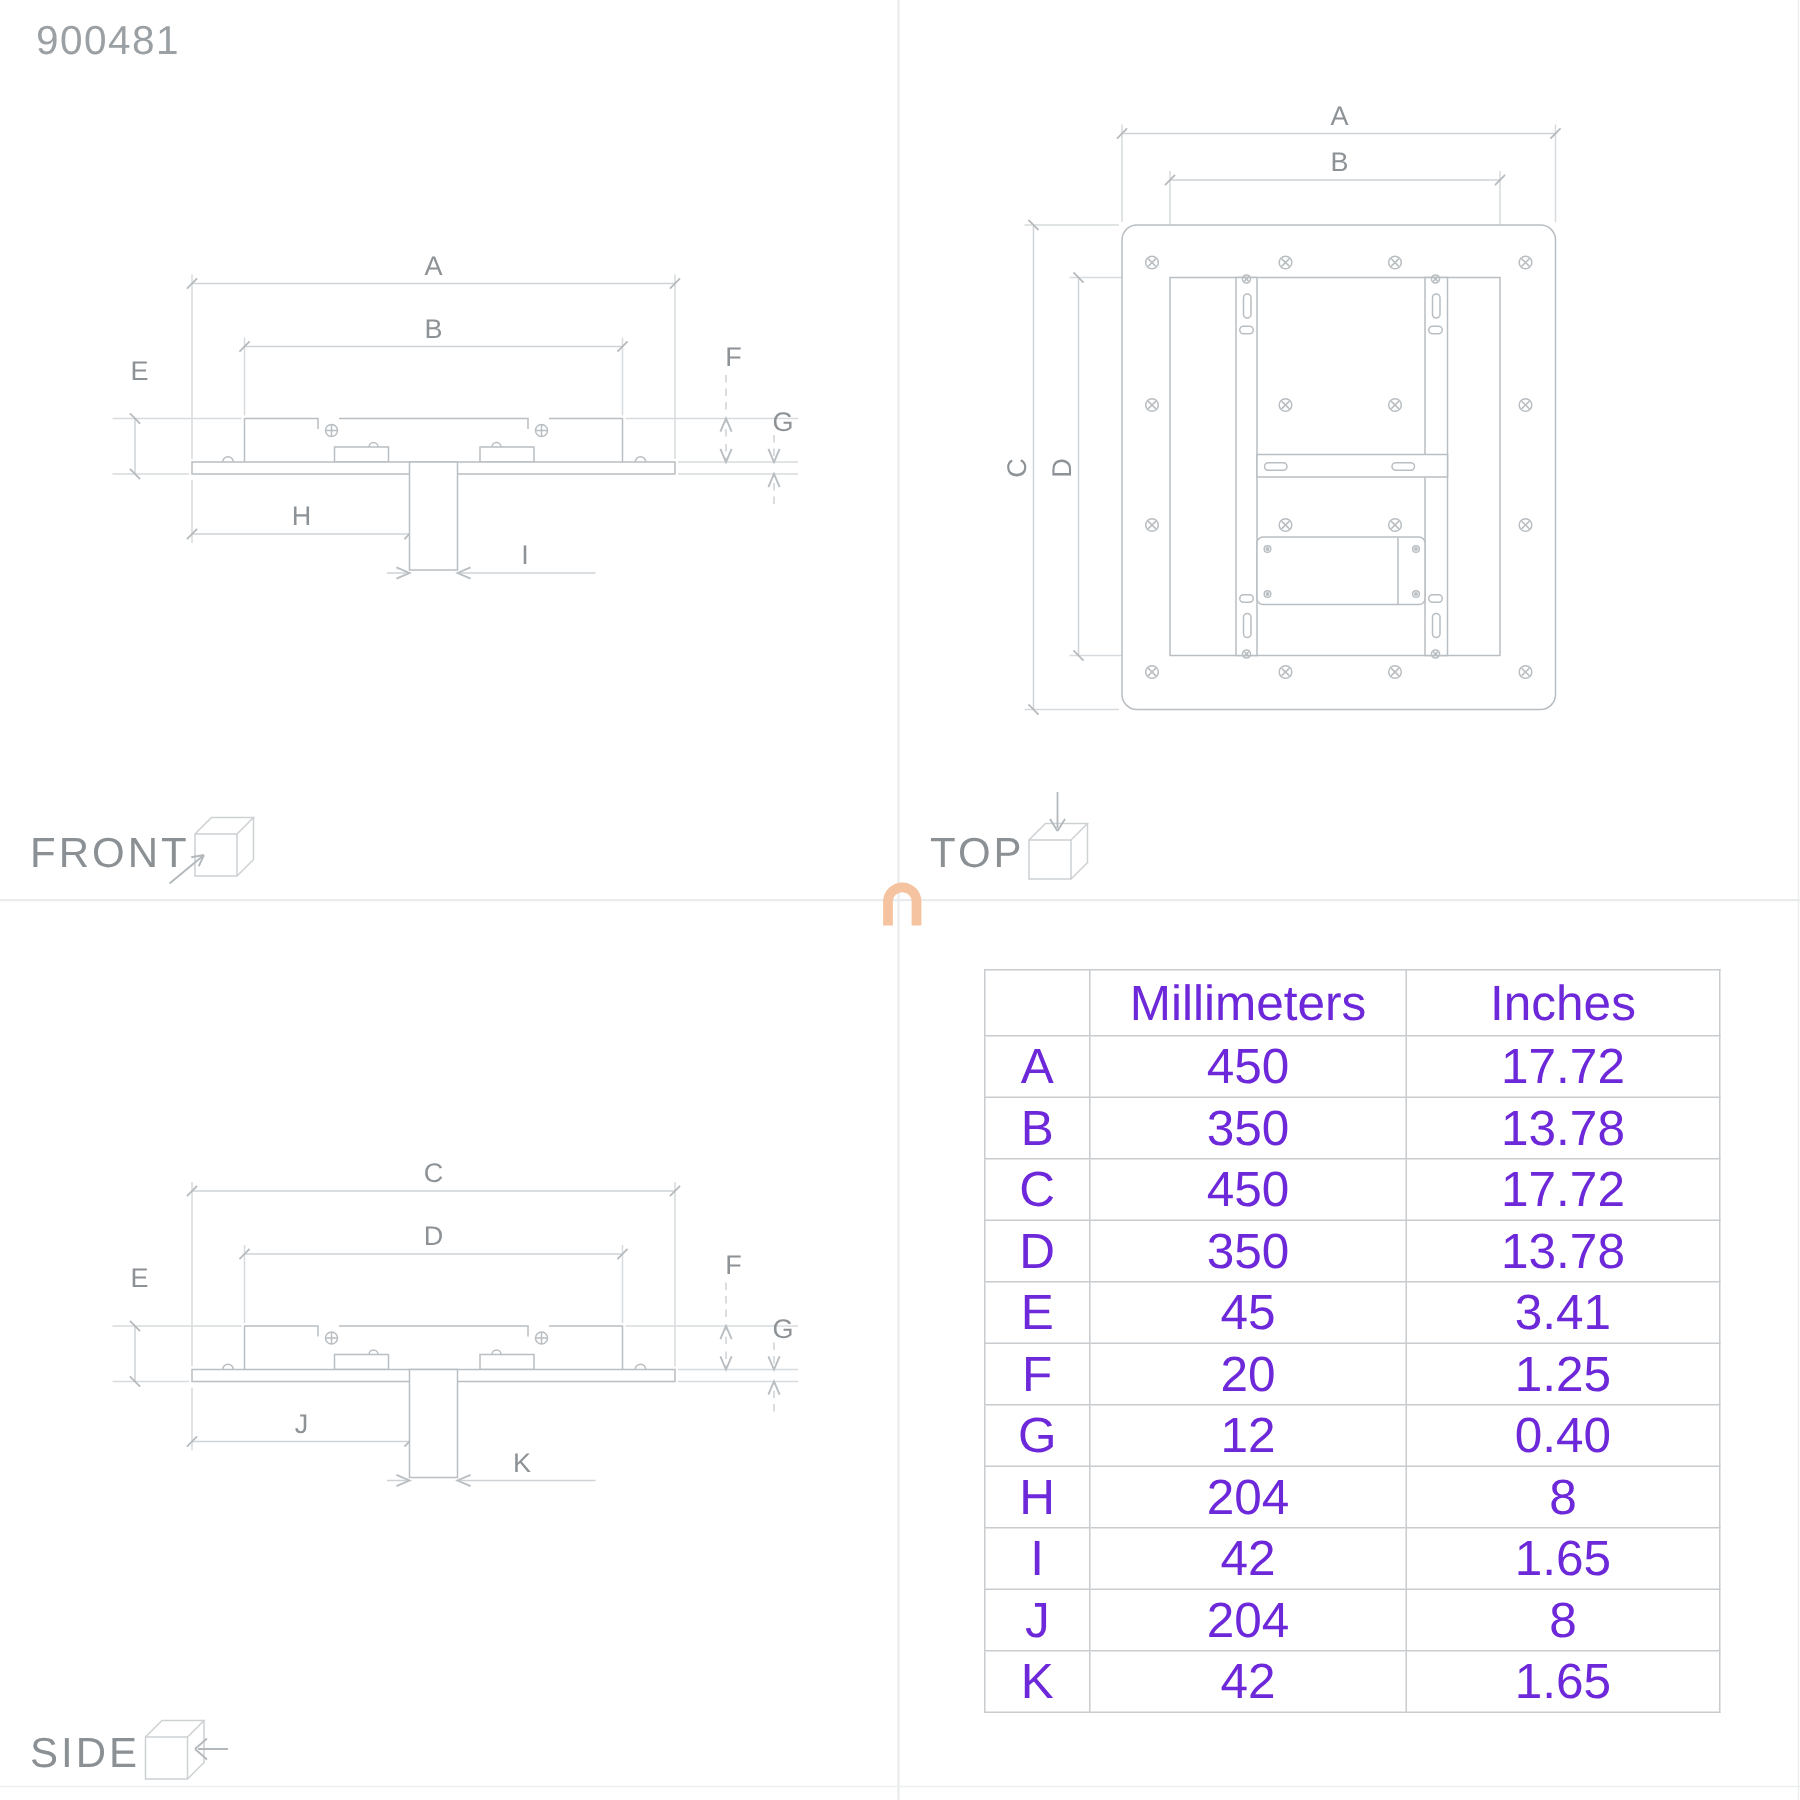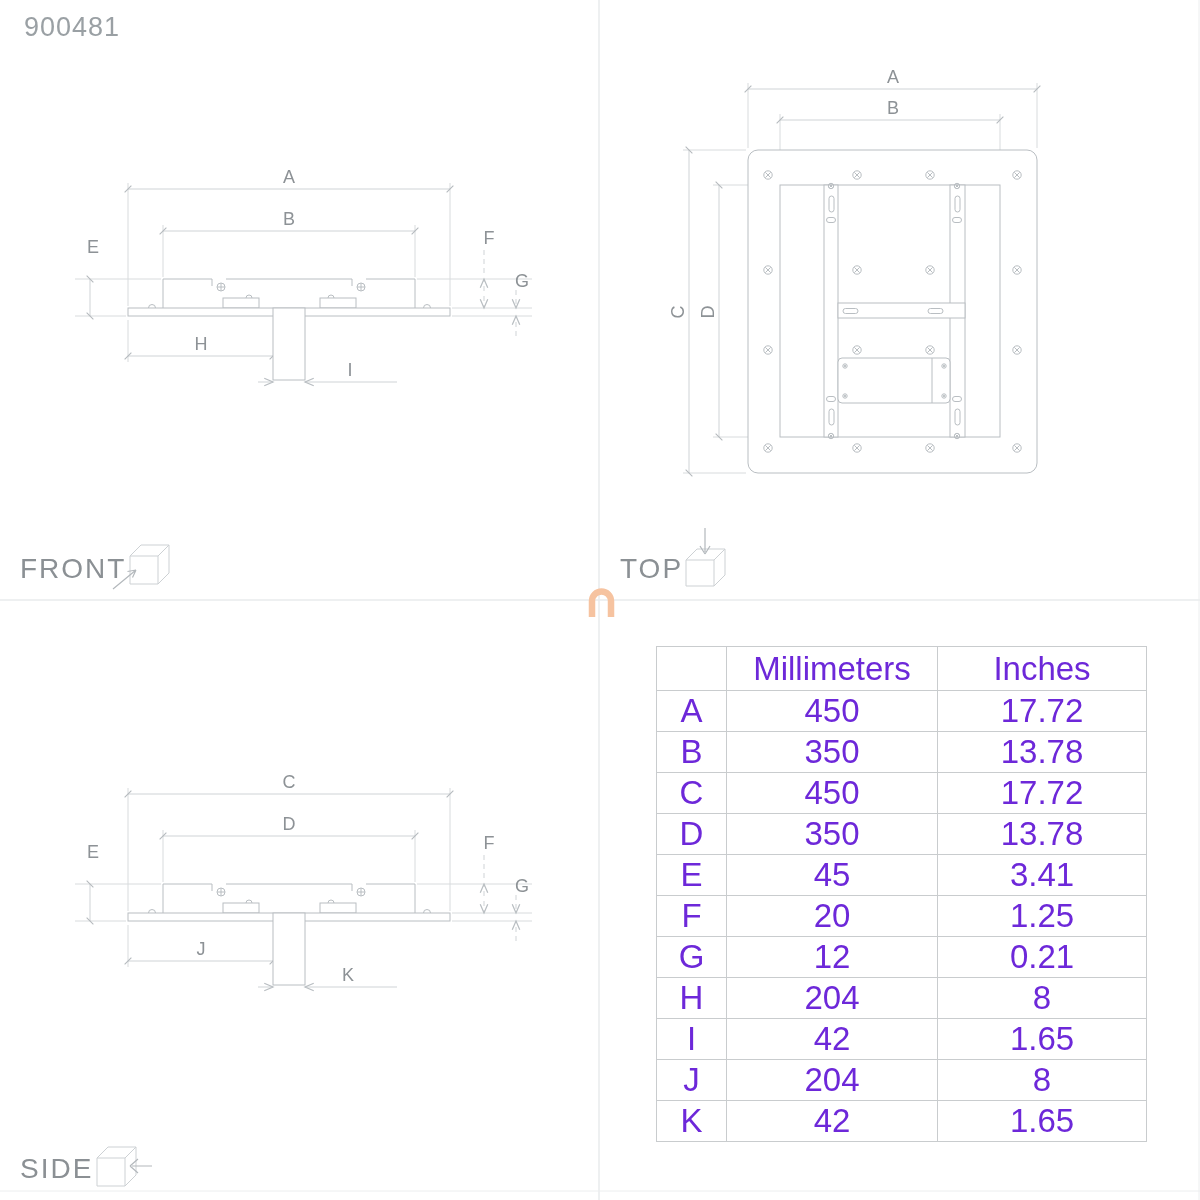--- a/index.html
+++ b/index.html
@@ -250,21 +250,21 @@
           <td>3.41</td>
         </tr>
         <tr>
           <td>F</td>
           <td>20</td>
           <td>1.25</td>
         </tr>
         <tr>
           <td>G</td>
           <td>12</td>
-          <td>0.21</td>
+          <td>0.40</td>
         </tr>
         <tr>
           <td>H</td>
           <td>204</td>
           <td>8</td>
         </tr>
         <tr>
           <td>I</td>
           <td>42</td>
           <td>1.65</td>

